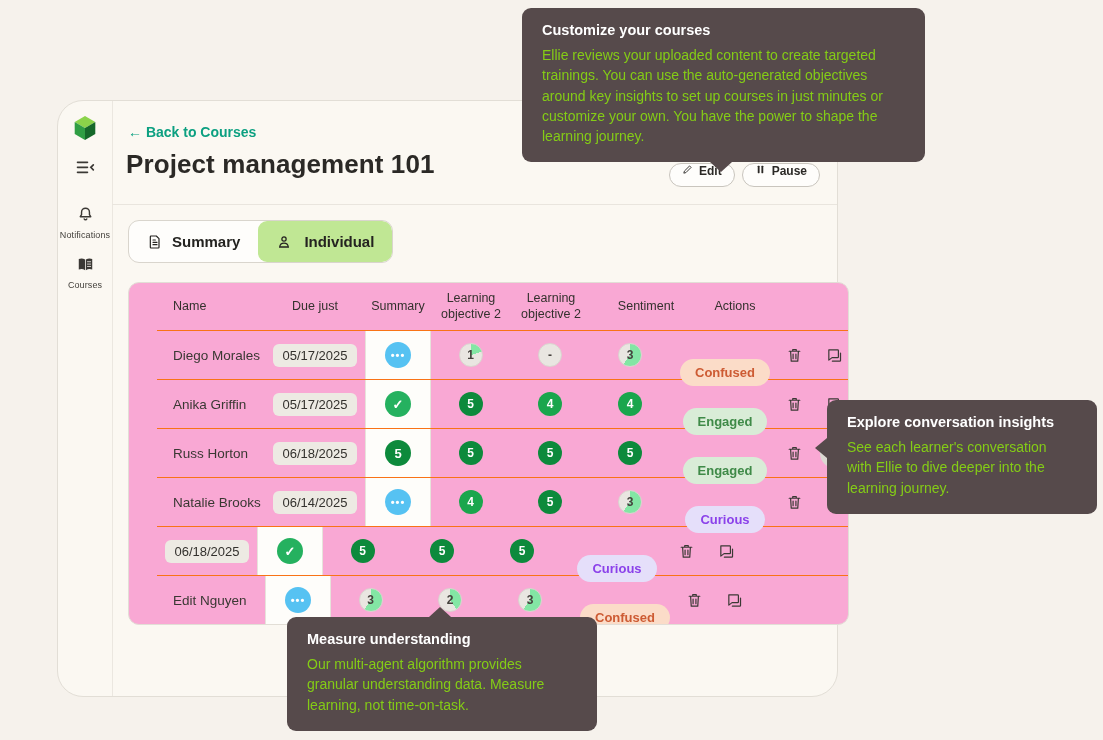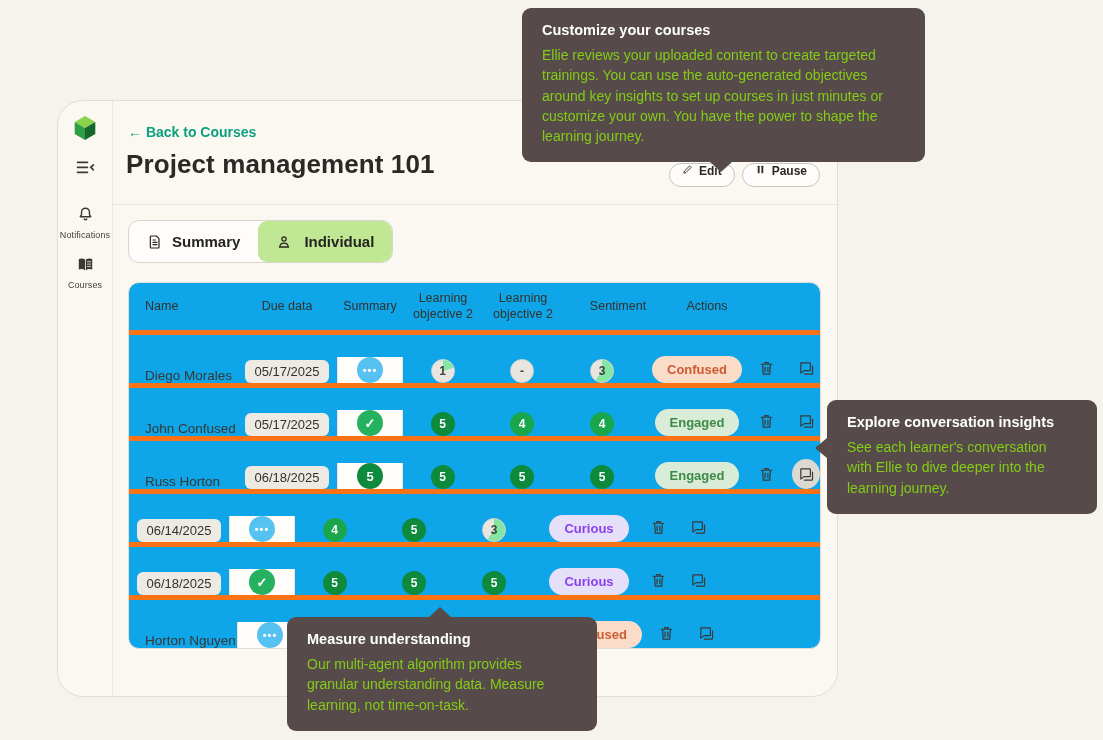--- a/index.html
+++ b/index.html
@@ -46,25 +46,25 @@
   }
   .tab{
     display:flex;align-items:center;gap:9px;padding:0 18px;height:41px;
     font-size:15px;font-weight:600;color:#242320;cursor:pointer;background:transparent;
   }
   .tab svg{width:16px;height:16px;}
   .tab.active{background:#c0e794;border-radius:9px;gap:12px;}
   
   .tablecard{
     position:absolute;left:70px;top:181px;width:691px;
-    border:1px solid #e2ded6;border-radius:11px;background:#0ea5e9;overflow:hidden;
+    border:1px solid #e2ded6;border-radius:11px;background:#f9a8d4;overflow:hidden;padding-left:28px;
   }
   .trow,.thead{display:flex;align-items:stretch;}
   .thead{height:47px;}
-  .trow{height:48px;border-top:5px solid #f97316;align-items:flex-end;}
+  .trow{height:48px;border-top:1px solid #f97316;}
   .th,.td{display:flex;align-items:center;justify-content:center;text-align:center;}
   .th{font-size:12.5px;color:#33312d;line-height:1.25;}
   .td{font-size:13.5px;color:#3a3833;}
   .c0{width:108px;justify-content:flex-start;text-align:left;padding-left:16px;box-sizing:border-box;}
   .c1{width:100px;}
   .c2{width:66px;background:transparent;}
   .c3{width:79px;}
   .c4{width:80px;}
   .c5{width:80px;}
   .c6{width:110px;}
@@ -198,21 +198,21 @@
           <path d="M5.5 19.5c.6-4 3.2-5.7 6.5-5.7s5.9 1.7 6.5 5.7z"></path>
         </svg>
       </span>
       <span>Individual</span>
     </div>
   </div>
 
   <div class="tablecard">
     <div class="thead">
         <div class="th c0">Name</div>
-        <div class="th c1">Due data</div>
+        <div class="th c1">Due just</div>
         <div class="th c2">Summary</div>
         <div class="th c4">Learning objective 2</div>
         <div class="th c5">Learning objective 2</div>
         <div class="th c6">Sentiment</div>
         <div class="th c7">Actions</div>
       </div>
     <div id="tbody">
         <div class="trow">
           <div class="td c0">Diego Morales</div>
           <div class="td c1">
@@ -245,21 +245,21 @@
               <span style="display:flex;">
                 <svg viewBox="0 0 24 24" fill="none" stroke="currentColor" stroke-width="1.7" stroke-linejoin="round">
                   <path d="M4 4h12.5a1 1 0 0 1 1 1v9a1 1 0 0 1-1 1H8.5L4 18.5V4z"></path>
                   <path d="M20.5 8.5V19a1 1 0 0 1-1 1H9" stroke-linecap="round"></path>
                 </svg>
               </span>
             </button>
           </div>
         </div>
         <div class="trow">
-          <div class="td c0">John Confused</div>
+          <div class="td c0">Anika Griffin</div>
           <div class="td c1">
             <span class="datechip">05/17/2025</span>
           </div>
           <div class="td c2">
             <span class="sumcircle sum-green">✓</span>
           </div>
           <div class="td c3">
             <span class="objcircle obj-solid v5">5</span>
           </div>
           <div class="td c4">
@@ -321,20 +321,21 @@
               <span style="display:flex;">
                 <svg viewBox="0 0 24 24" fill="none" stroke="currentColor" stroke-width="1.7" stroke-linejoin="round">
                   <path d="M4 4h12.5a1 1 0 0 1 1 1v9a1 1 0 0 1-1 1H8.5L4 18.5V4z"></path>
                   <path d="M20.5 8.5V19a1 1 0 0 1-1 1H9" stroke-linecap="round"></path>
                 </svg>
               </span>
             </button>
           </div>
         </div>
         <div class="trow">
+          <div class="td c0">Natalie Brooks</div>
           <div class="td c1">
             <span class="datechip">06/14/2025</span>
           </div>
           <div class="td c2">
             <span class="sumcircle sum-blue">•••</span>
           </div>
           <div class="td c3">
             <span class="objcircle obj-solid v4">4</span>
           </div>
           <div class="td c4">
@@ -395,21 +396,21 @@
               <span style="display:flex;">
                 <svg viewBox="0 0 24 24" fill="none" stroke="currentColor" stroke-width="1.7" stroke-linejoin="round">
                   <path d="M4 4h12.5a1 1 0 0 1 1 1v9a1 1 0 0 1-1 1H8.5L4 18.5V4z"></path>
                   <path d="M20.5 8.5V19a1 1 0 0 1-1 1H9" stroke-linecap="round"></path>
                 </svg>
               </span>
             </button>
           </div>
         </div>
         <div class="trow">
-          <div class="td c0">Horton Nguyen</div>
+          <div class="td c0">Edit Nguyen</div>
           <div class="td c2">
             <span class="sumcircle sum-blue">•••</span>
           </div>
           <div class="td c3">
             <span class="objcircle obj-pie" style="background: conic-gradient(rgb(131, 230, 164) 0deg, rgb(131, 230, 164) 216deg, rgb(233, 230, 225) 216deg, rgb(233, 230, 225) 360deg);">3</span>
           </div>
           <div class="td c4">
             <span class="objcircle obj-pie" style="background: conic-gradient(rgb(131, 230, 164) 0deg, rgb(131, 230, 164) 144deg, rgb(233, 230, 225) 144deg, rgb(233, 230, 225) 360deg);">2</span>
           </div>
           <div class="td c5">

